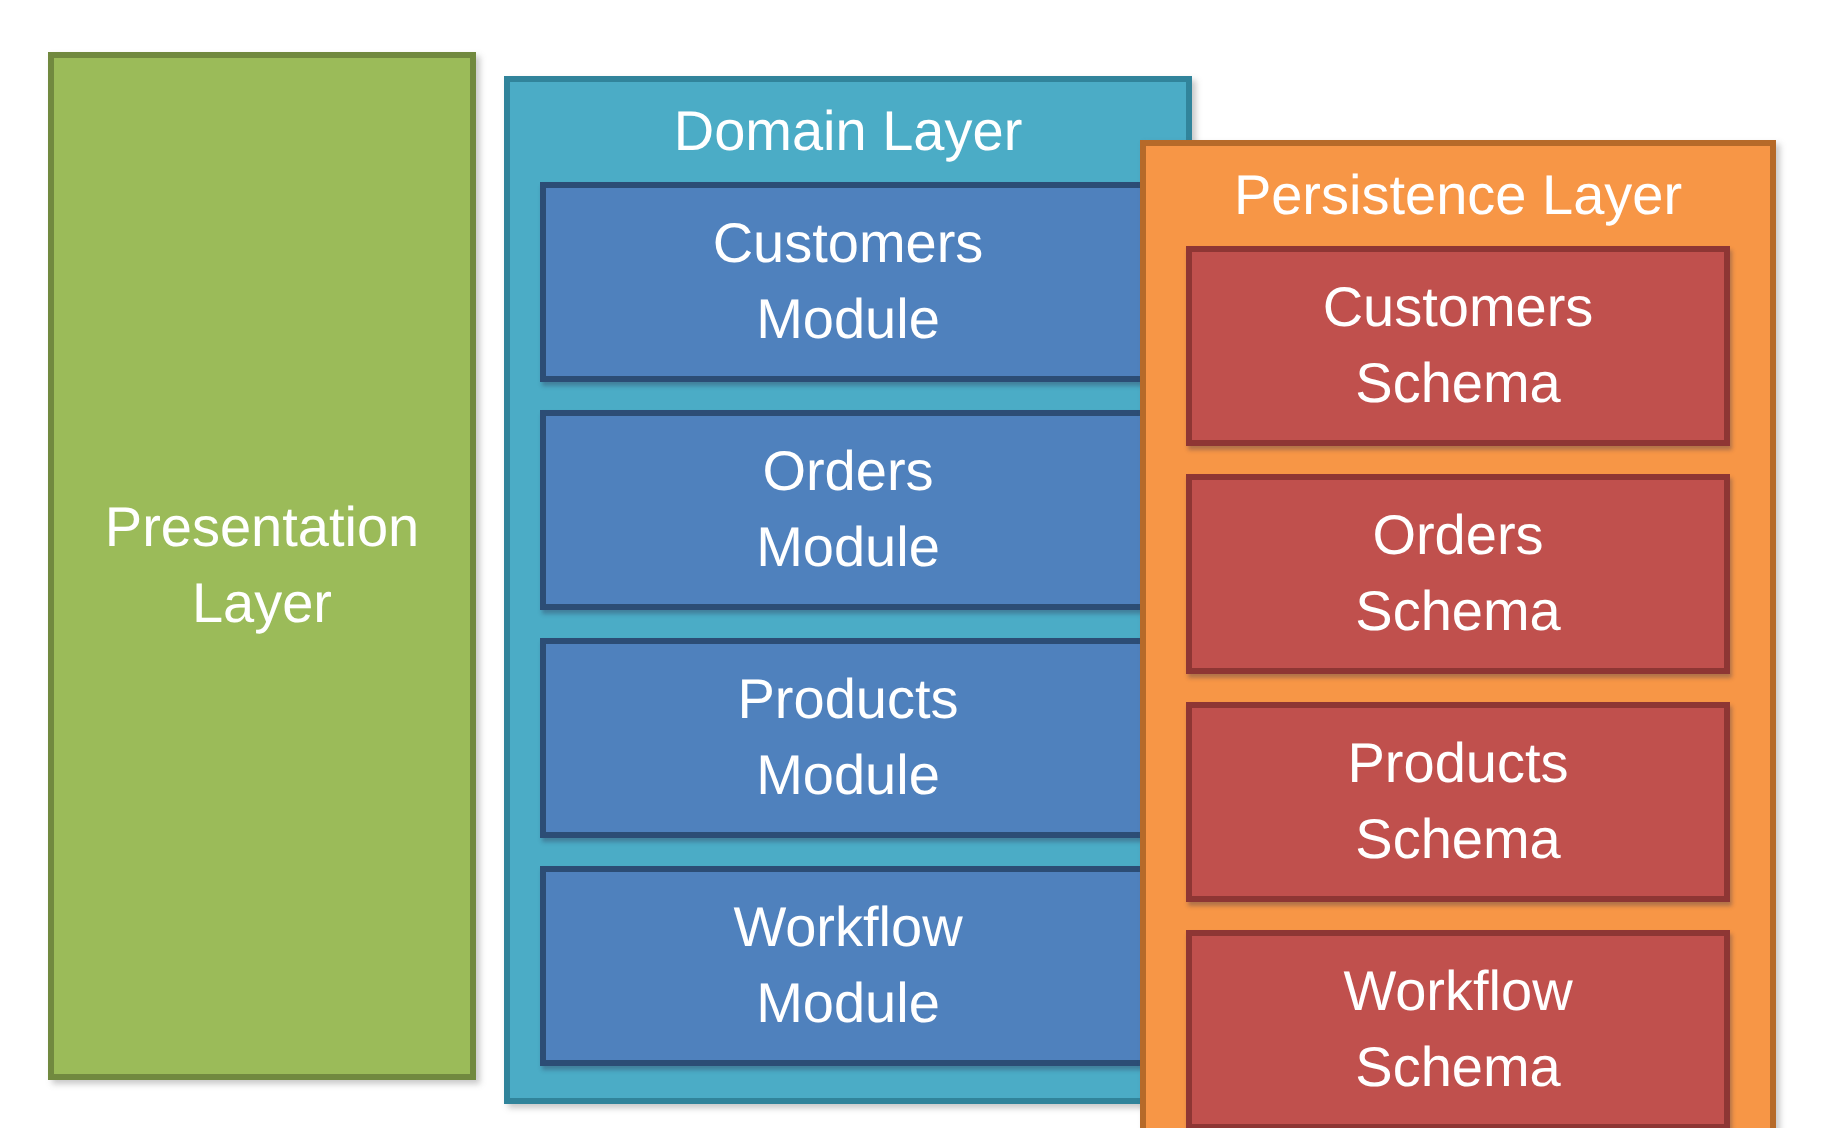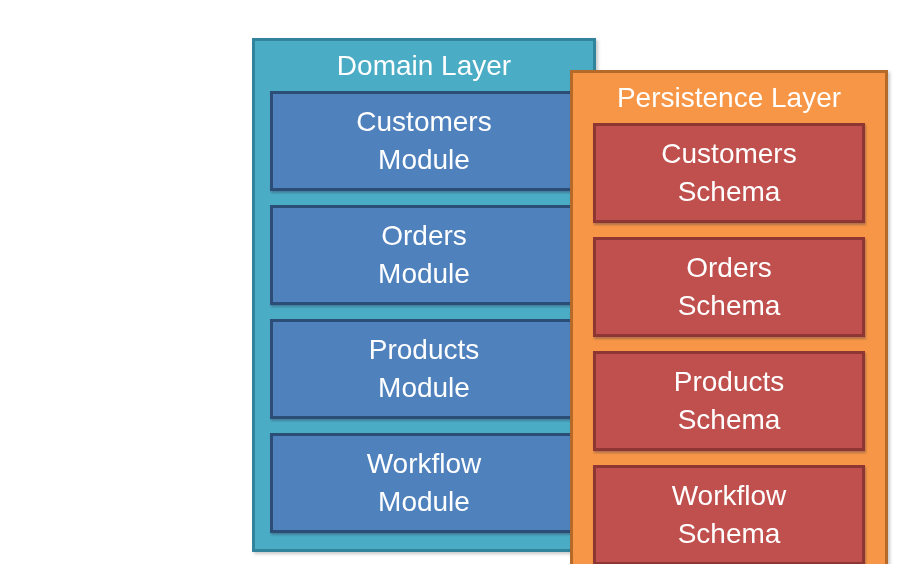--- a/index.html
+++ b/index.html
@@ -96,20 +96,24 @@
   .module-red {
     background: #C0504D;
     border-color: #8E3634;
   }
 </style>
 </head>
 <body>
 
 <div class="canvas">
 
+  <section class="col col-presentation">
+    <div class="big-label">Presentation
+Layer</div>
+  </section>
 
   <section class="col col-domain">
     <div class="col-title">Domain Layer</div>
     <div class="modules">
       <div class="module module-blue">Customers
 Module</div>
       <div class="module module-blue">Orders
 Module</div>
       <div class="module module-blue">Products
 Module</div>

